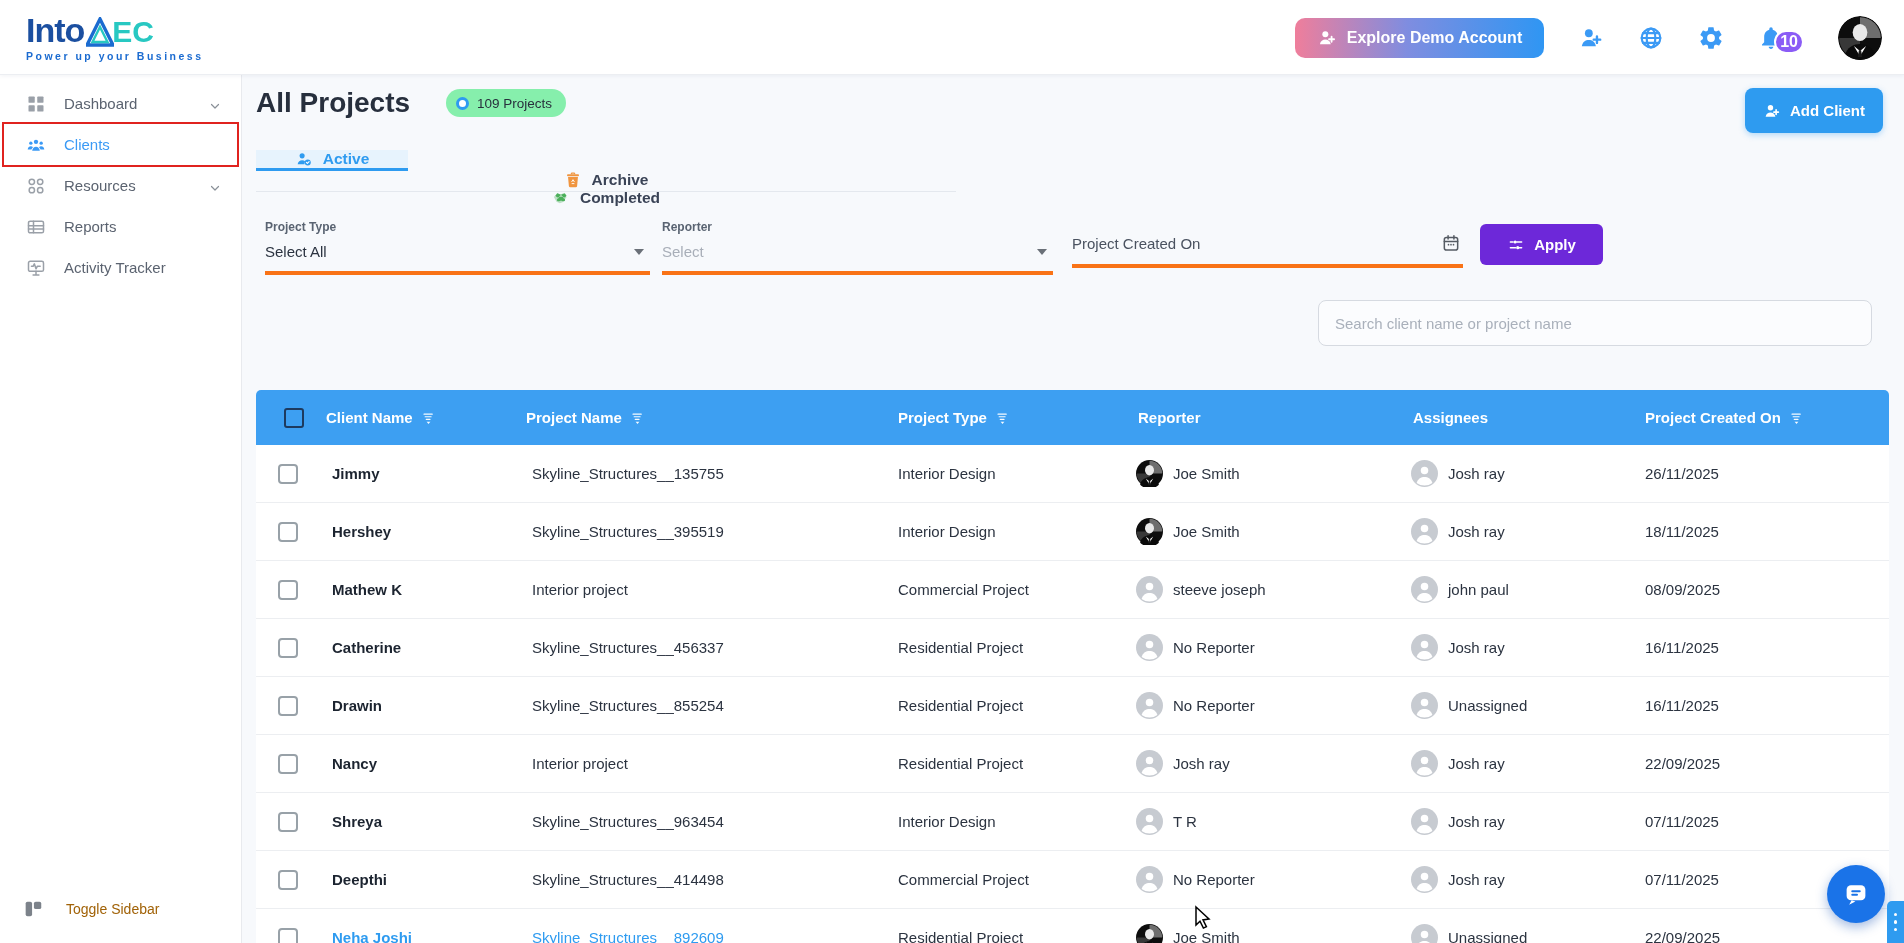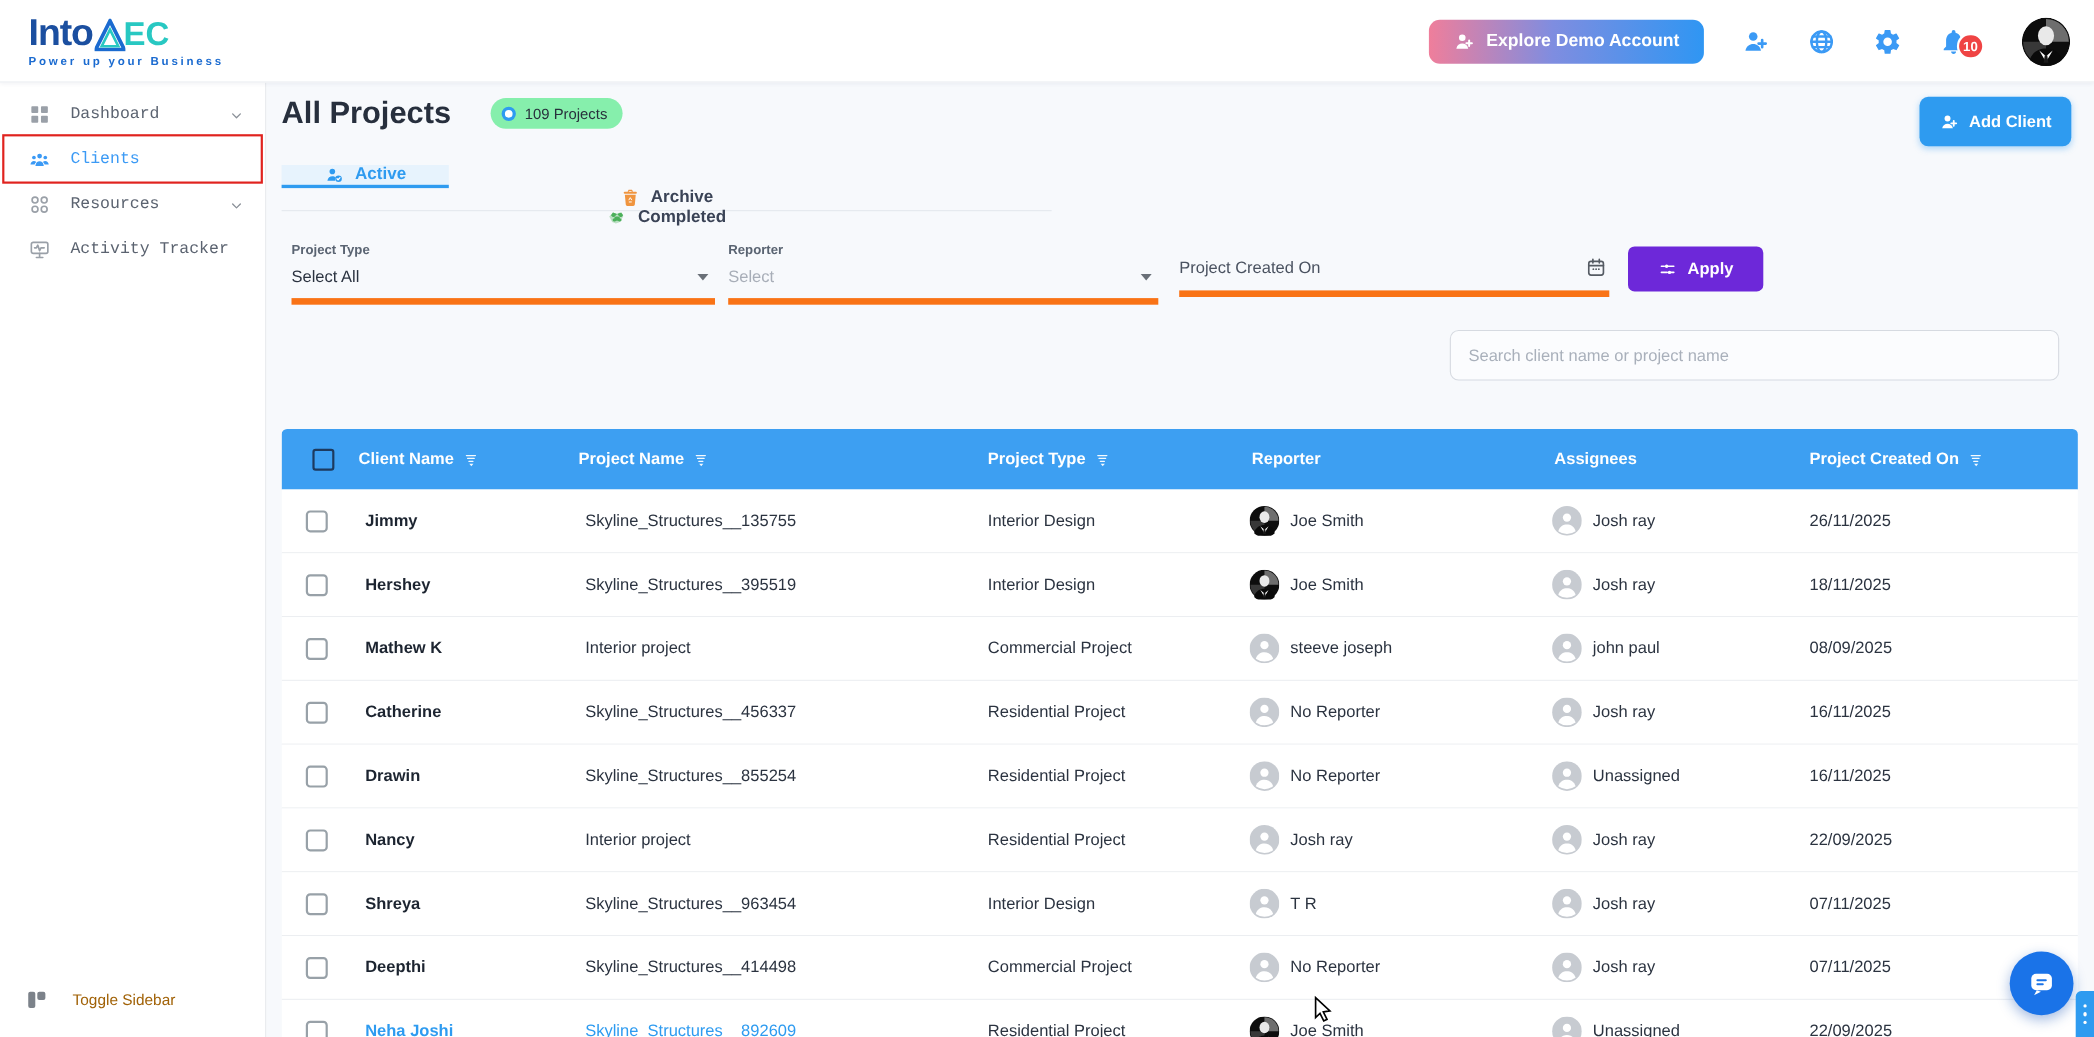--- a/index.html
+++ b/index.html
@@ -16,32 +16,32 @@
   .logo-tri { margin:0 -2px 0 2px; }
   .logo-tag { font-size:10.5px; font-weight:700; color:#1b6bd0; letter-spacing:2.5px; margin-top:4px; }
   .top-right { position:absolute; right:22px; top:0; height:75px; display:flex; align-items:center; gap:34px; }
   .explore-btn { height:40px; padding:0 22px; border:none; border-radius:10px; color:#fff;
                  font-size:16px; font-weight:700; display:flex; align-items:center; gap:10px; cursor:pointer;
                  background:linear-gradient(90deg,#ef7e9b 0%,#7f8de0 45%,#2f96f3 100%); font-family:inherit;}
   .top-icon { width:26px; height:26px; color:#3b9af5; position:relative; cursor:pointer; }
   .top-icon svg { width:100%; height:100%; }
   .bell-wrap { position:relative; }
   .badge { position:absolute; top:-12px; right:-12px; min-width:24px; height:24px; border-radius:12px;
-           background:#ef4444; color:#fff; font-size:12px; font-weight:700; display:flex;
+           background:#8b5cf6; color:#fff; font-size:16px; font-weight:700; display:flex;
            align-items:center; justify-content:center; border:2px solid #fff; padding:0 4px;margin-top:32px; }
   .avatar-top { width:44px; height:44px; border-radius:50%; overflow:hidden; cursor:pointer; }
   .avatar-top svg { width:100%; height:100%; display:block; }
   
   .sidebar { position:absolute; top:75px; left:0; width:242px; bottom:0; background:#fff;
              border-right:1px solid #e8eaee; z-index:10; padding-top:8px; }
   .side-item { height:41px; margin:0 4px; padding-left:22px; display:flex; align-items:center;
                gap:18px; cursor:pointer; color:#5b6370; }
   .side-item .s-icon { width:20px; height:20px; color:#9aa0a8; flex:0 0 20px; }
   .side-item .s-icon svg { width:100%; height:100%; }
-  .side-item .s-label { font-size:15px;font-family:Liberation Mono, monospace; }
+  .side-item .s-label { font-size:15px; }
   .side-item .chev { margin-left:auto; margin-right:16px; width:12px; height:12px; color:#8a9098; }
   .side-item .chev svg { width:100%; height:100%; }
   .side-item.active { color:#3b9af5; }
   .side-item.active .s-icon { color:#3b9af5; }
   .side-item.highlighted { outline:2px solid #e0231f; }
   .toggle-side { position:absolute; bottom:14px; left:0; width:100%; height:40px; display:flex;
                  align-items:center; gap:22px; padding-left:22px; color:#6a7078; cursor:pointer; }
   .toggle-side .s-icon { width:22px; height:22px; color:#7c828a; }
   .toggle-side .s-icon svg { width:100%; height:100%; }
   .toggle-side .s-label { font-size:14px; color:#a16207; }
@@ -62,21 +62,21 @@
           border-bottom:1px solid #e4e8ee;flex-direction:column; }
   .tab { display:flex; align-items:center; justify-content:center; gap:10px; padding:0 30px;
          font-size:15.5px; font-weight:600; color:#3a4356; cursor:pointer; }
   .tab .t-icon { width:18px; height:18px; }
   .tab .t-icon svg { width:100%; height:100%; }
   .tab.active { background:#e7f3fd; color:#2e9bf0; border-bottom:3px solid #2e9bf0; width:152px; padding:0; }
   
   .field { position:absolute; top:145px; }
   .field .f-label { font-size:12px; color:#5a6472; font-weight:600; margin-bottom:9px; }
   .field .f-row { display:flex; align-items:center; justify-content:space-between;
-                  border-bottom:6px solid #f97316; padding-bottom:11px; cursor:pointer; }
+                  border-bottom:4px solid #f97316; padding-bottom:11px; cursor:pointer; }
   .f-value { font-size:15px; color:#2b3340; }
   .f-placeholder { font-size:15px; color:#a8aeb8; }
   .f-datetext { font-size:15px; color:#4a5260; }
   .caret { width:0; height:0; border-left:5px solid transparent; border-right:5px solid transparent;
            border-top:6px solid #6a7078; margin-right:6px; }
   .cal-icon { width:20px; height:20px; color:#555b63; margin-right:2px; }
   .cal-icon svg { width:100%; height:100%; }
   .apply-btn { position:absolute; left:1238px; top:149px; width:123px; height:41px; border:none;
                border-radius:6px; background:#6d28d9; color:#fff; font-size:15px; font-weight:700;
                display:flex; align-items:center; justify-content:center; gap:9px; cursor:pointer; font-family:inherit;}
@@ -204,20 +204,27 @@
             <circle cx="7" cy="17" r="3.2"></circle>
             <circle cx="17" cy="17" r="3.2"></circle>
           </svg></span>
         <span class="s-label">Resources</span>
         <span class="chev"><svg viewBox="0 0 24 24" fill="none" stroke="currentColor" stroke-width="2.4" stroke-linecap="round" stroke-linejoin="round">
             <path d="M5 9l7 7 7-7"></path>
           </svg></span>
       </div>
       <div class="side-item">
         <span class="s-icon"><svg viewBox="0 0 24 24" fill="none" stroke="currentColor" stroke-width="1.8" stroke-linecap="round" stroke-linejoin="round">
+            <rect x="3" y="5" width="18" height="14" rx="2"></rect>
+            <path d="M9 5v14M3 10.5h18M3 14.5h18"></path>
+          </svg></span>
+        <span class="s-label">Reports</span>
+      </div>
+      <div class="side-item">
+        <span class="s-icon"><svg viewBox="0 0 24 24" fill="none" stroke="currentColor" stroke-width="1.8" stroke-linecap="round" stroke-linejoin="round">
             <rect x="3" y="4" width="18" height="12" rx="2"></rect>
             <path d="M6.5 10h2l1.5-3 2 6 1.5-3h3.5"></path>
             <path d="M12 16v3.5M8.5 20.5h7"></path>
           </svg></span>
         <span class="s-label">Activity Tracker</span>
       </div>
     </div>
   <div class="toggle-side">
     <span class="s-icon"><svg viewBox="0 0 24 24" fill="currentColor">
           <rect x="4" y="4" width="7" height="16" rx="2"></rect>

